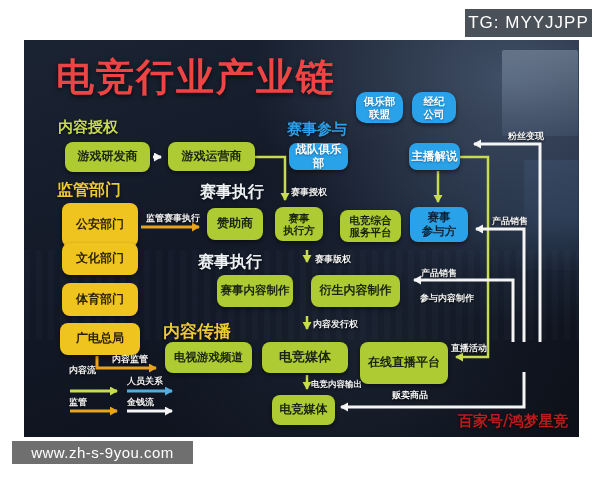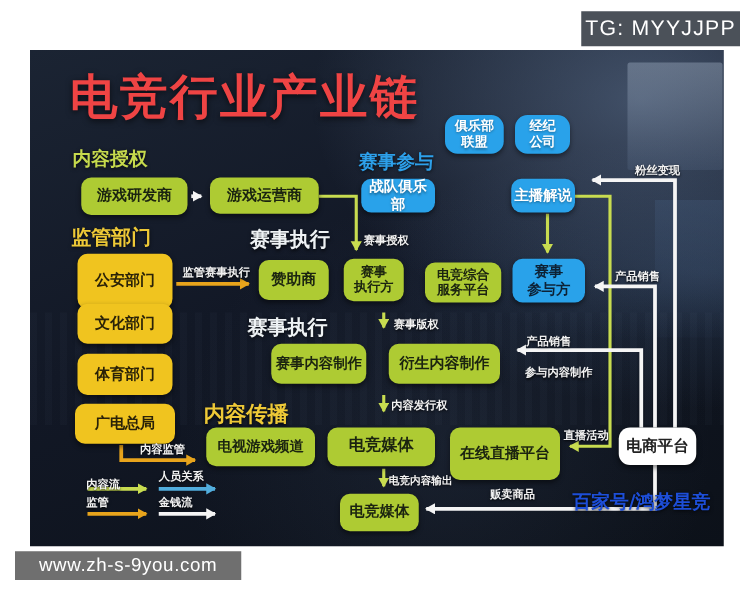--- a/index.html
+++ b/index.html
@@ -32,21 +32,21 @@
   .blue{background:#29a2ea;color:#ffffff;text-shadow:0 1px 2px rgba(0,0,0,.35);}
   .whitebox{background:#ffffff;color:#222222;border-radius:9px;}
   .lbl{position:absolute;color:#f2f2f2;font-size:9px;font-weight:bold;white-space:nowrap;
     text-shadow:0 1px 2px rgba(0,0,0,.85);}
   .wm-tg{position:absolute;left:465px;top:9px;width:127px;height:28px;background:#4b5159;
     color:#ffffff;font-family:"Liberation Sans",sans-serif;font-size:17px;
     display:flex;align-items:center;justify-content:center;letter-spacing:1px;}
   .wm-site{position:absolute;left:12px;top:441px;width:181px;height:23px;background:#6f6f6f;
     color:#ffffff;font-family:"Liberation Sans",sans-serif;font-size:15px;
     display:flex;align-items:center;justify-content:center;letter-spacing:.5px;}
-  .credit{position:absolute;left:458px;top:392px;font-size:15px;font-weight:bold;color:#1d4ed8;
+  .credit{position:absolute;left:458px;top:412px;font-size:15px;font-weight:bold;color:#b91c1c;
     text-shadow:0 1px 3px rgba(0,0,0,.8);white-space:nowrap;}
 </style>
 </head>
 <body>
 
 <div class="page">
 
   <div class="photo">
     <div class="screen"></div>
     <div class="screen2"></div>
@@ -122,37 +122,36 @@
 服务平台</div>
   <div class="box blue" style="left:410px;top:207px;width:58px;height:35px;font-size:11.5px;color:#0d2236;text-shadow:none;">赛事
 参与方</div>
 
   <div class="box green" style="left:217px;top:275px;width:76px;height:32px;font-size:11.5px;">赛事内容制作</div>
   <div class="box green" style="left:311px;top:275px;width:89px;height:32px;font-size:12px;">衍生内容制作</div>
 
   <div class="box green" style="left:165px;top:342px;width:87px;height:31px;font-size:11.5px;">电视游戏频道</div>
   <div class="box green" style="left:262px;top:342px;width:86px;height:31px;font-size:13px;">电竞媒体</div>
   <div class="box green" style="left:360px;top:342px;width:88px;height:42px;font-size:12px;">在线直播平台</div>
-  <div class="box whitebox" style="left:495px;top:342px;width:62px;height:30px;font-size:12.5px;">电商平台</div>
   <div class="box green" style="left:272px;top:395px;width:63px;height:30px;font-size:12px;">电竞媒体</div>
 
   <div class="lbl" style="left:146px;top:212px;">监管赛事执行</div>
   <div class="lbl" style="left:291px;top:186px;">赛事授权</div>
   <div class="lbl" style="left:315px;top:253px;">赛事版权</div>
   <div class="lbl" style="left:313px;top:318px;">内容发行权</div>
   <div class="lbl" style="left:112px;top:353px;">内容监管</div>
   <div class="lbl" style="left:492px;top:130px;padding-left:16px;">粉丝变现</div>
   <div class="lbl" style="left:492px;top:215px;">产品销售</div>
   <div class="lbl" style="left:421px;top:267px;">产品销售</div>
   <div class="lbl" style="left:420px;top:292px;">参与内容制作</div>
   <div class="lbl" style="left:451px;top:342px;">直播活动</div>
   <div class="lbl" style="left:311px;top:379px;font-size:8.5px;">电竞内容输出</div>
   <div class="lbl" style="left:392px;top:389px;">贩卖商品</div>
 
-  <div class="lbl" style="left:69px;top:381px;font-family:Liberation Mono, monospace;">内容流</div>
+  <div class="lbl" style="left:69px;top:364px;font-family:Liberation Mono, monospace;">内容流</div>
   <div class="lbl" style="left:127px;top:375px;">人员关系</div>
   <div class="lbl" style="left:69px;top:396px;">监管</div>
   <div class="lbl" style="left:127px;top:396px;">金钱流</div>
 
   <div class="wm-tg">TG: MYYJJPP</div>
   <div class="wm-site">www.zh-s-9you.com</div>
   <div class="credit">百家号/鸿梦星竞</div>
 
 </div>
 

